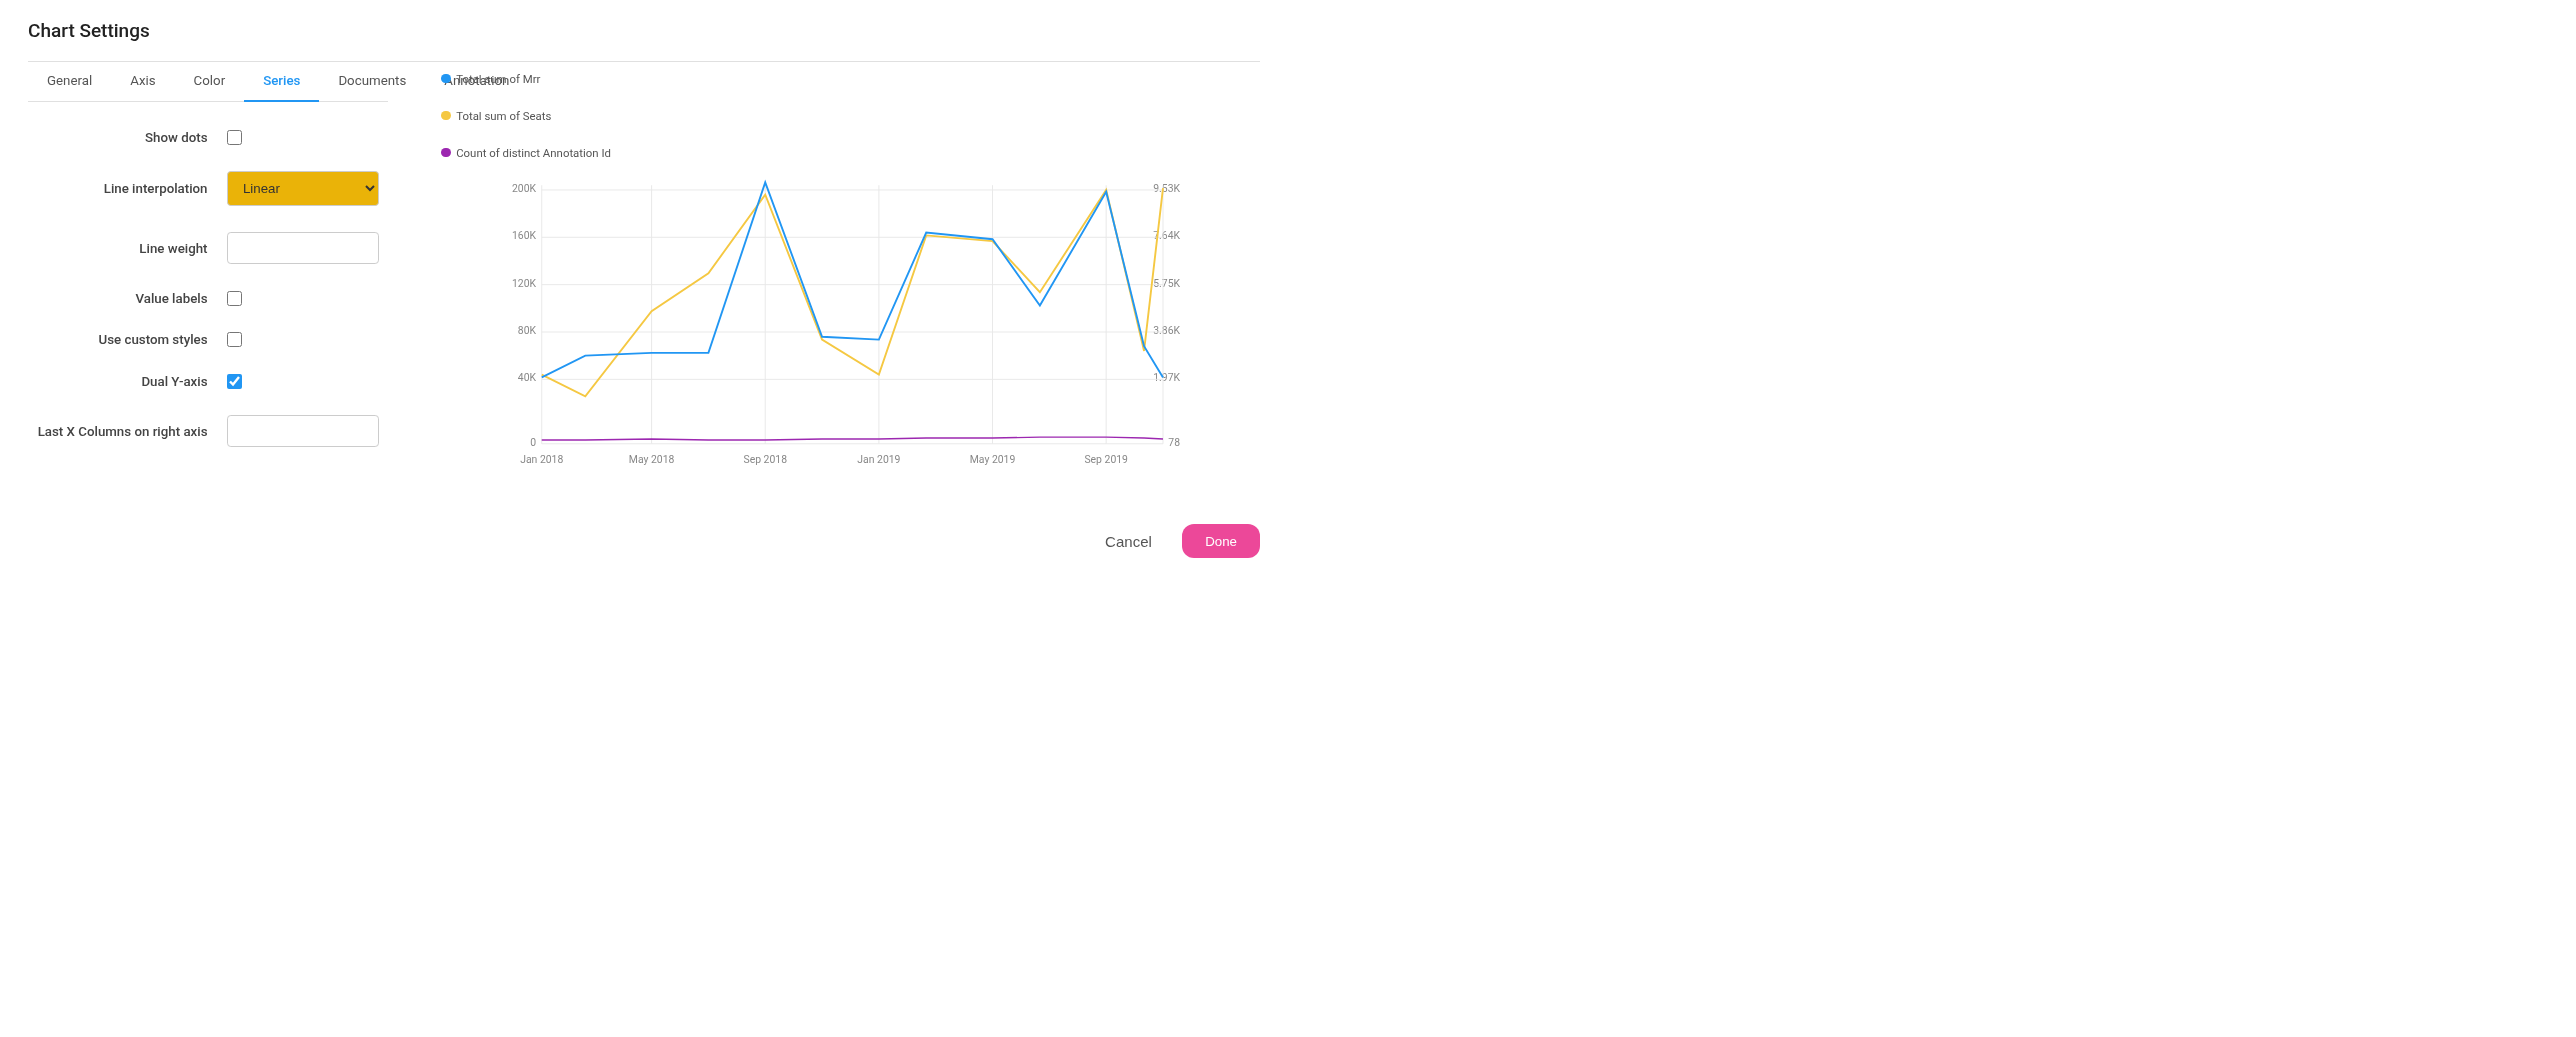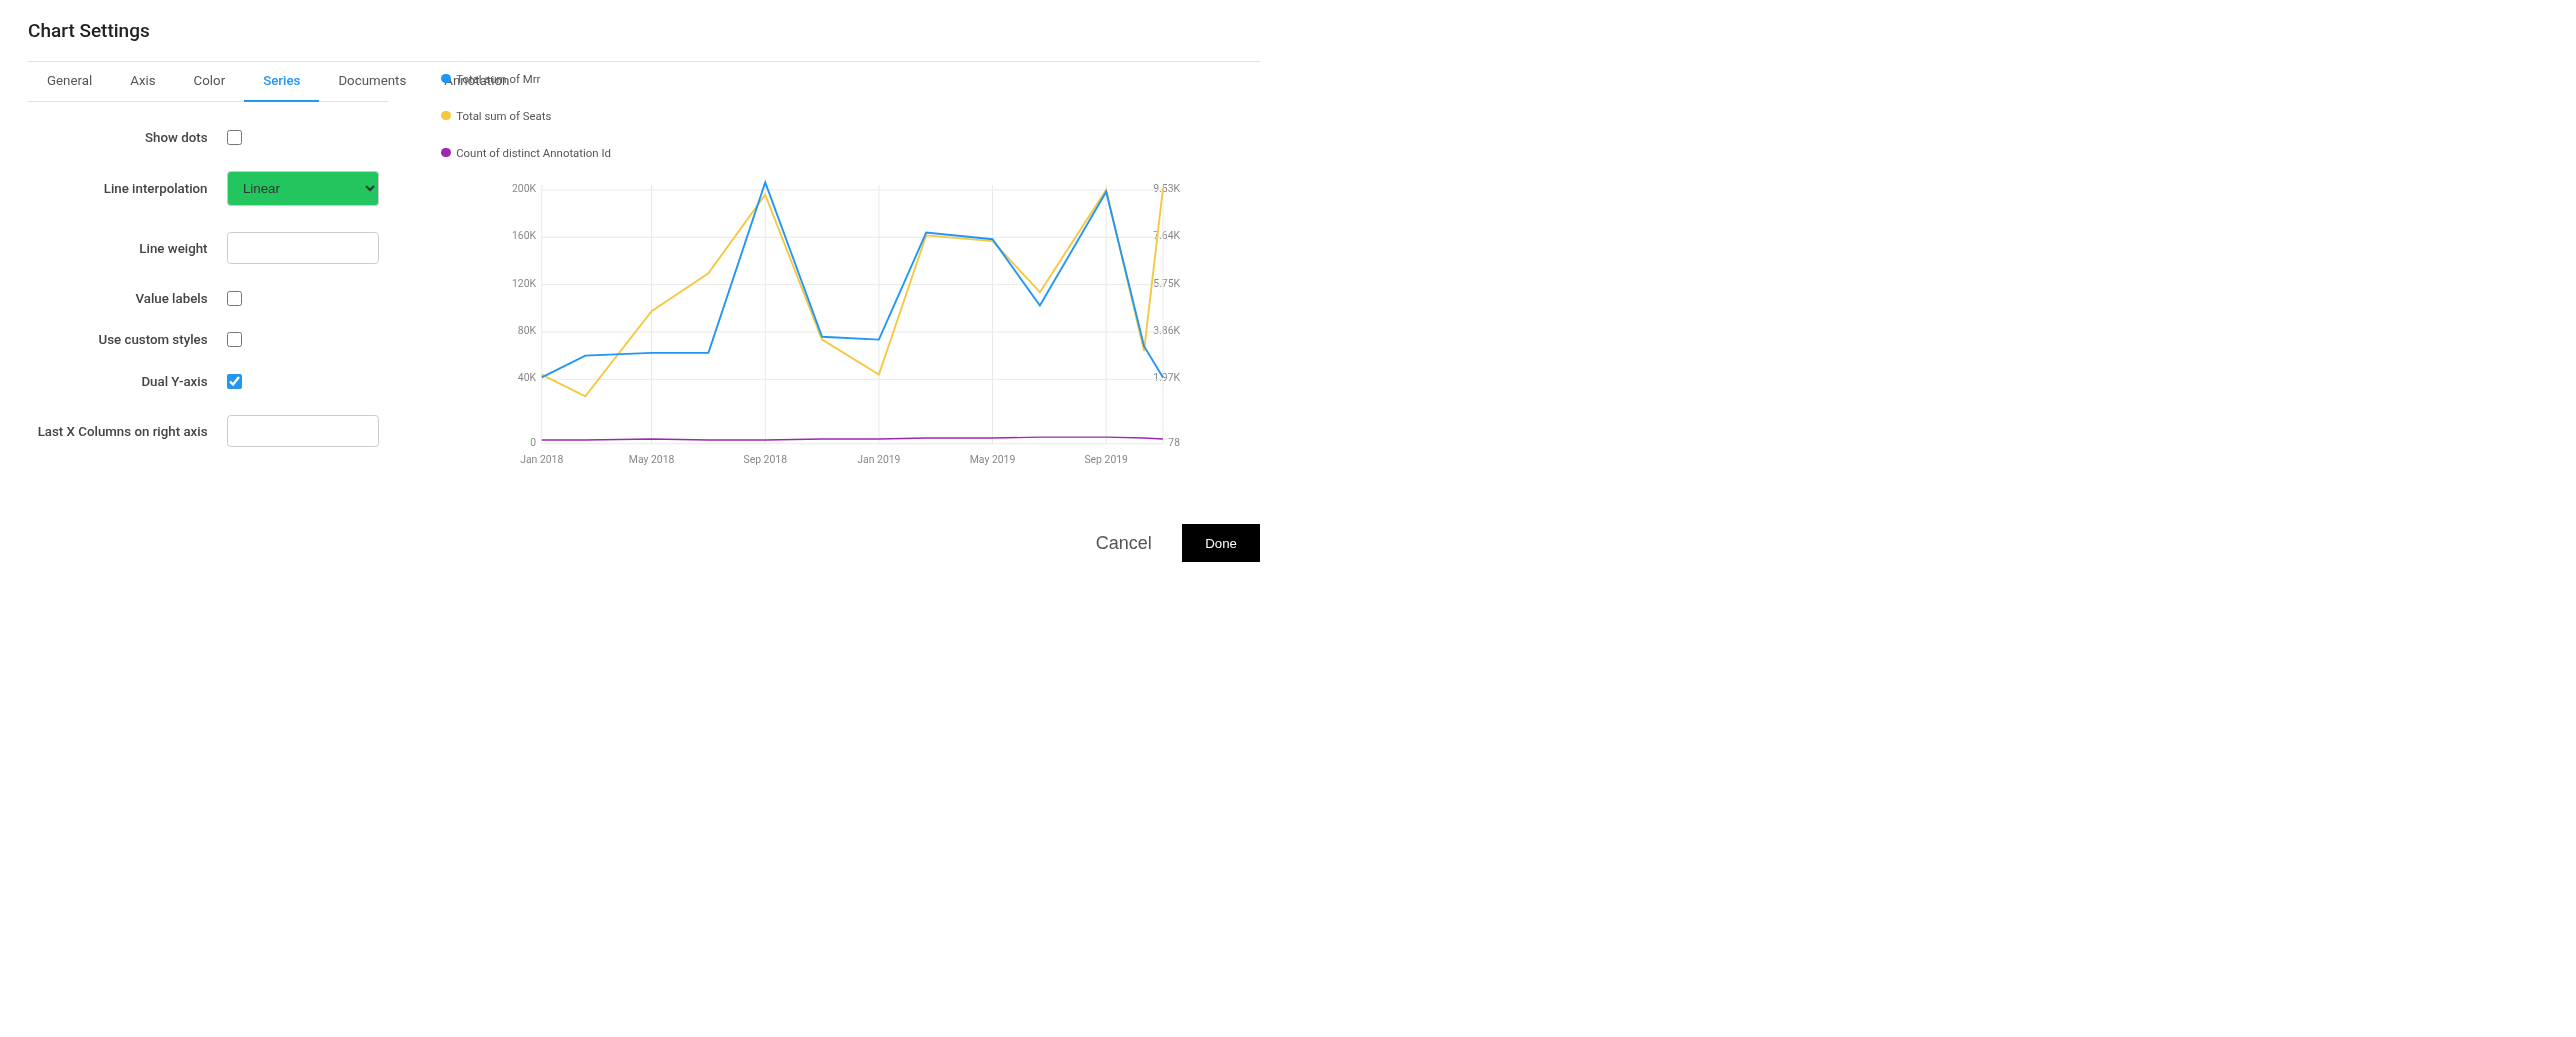--- a/index.html
+++ b/index.html
@@ -86,21 +86,21 @@
       color: #333;
       outline: none;
     }
     select {
       width: 100%;
       padding: 7.6px 11.4px;
       border: 0.9px solid #ccc;
       border-radius: 3.8px;
       font-size: 13.3px;
       color: #333;
-      background: #22c55e;
+      background: #eab308;
       appearance: auto;
       outline: none;
       cursor: pointer;
     }
     .checkbox-wrapper {
       display: flex;
       align-items: center;
     }
     input[type="checkbox"] {
       width: 15px;
@@ -145,33 +145,33 @@
       justify-content: flex-end;
       gap: 11.4px;
       padding-top: 19px;
       padding-bottom: 9.5px;
     }
     .btn-cancel {
       padding: 8.5px 19px;
       border: none;
       background: transparent;
       color: #555;
-      font-size: 18px;
+      font-size: 15px;
       cursor: pointer;
       border-radius: 3.8px;
     }
     .btn-done {
       padding: 8.5px 23px;
       border: none;
-      background: #000000;
+      background: #ec4899;
       color: #fff;
       font-size: 13.3px;
       font-weight: 500;
       cursor: pointer;
-      border-radius: 0;
+      border-radius: 12px;
     }
   </style>
 </head>
 <body>
 
 <div class="page">
   <div class="page-title">Chart Settings</div>
   <hr class="divider">
 
   <div class="main-layout">

